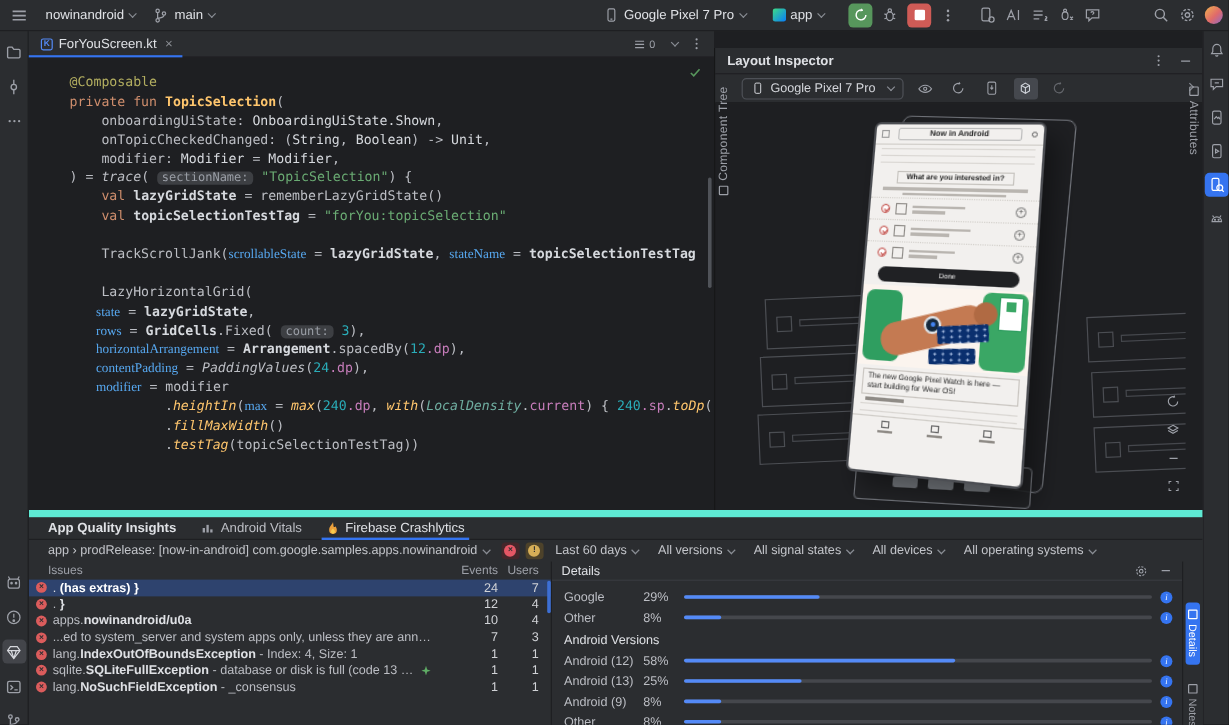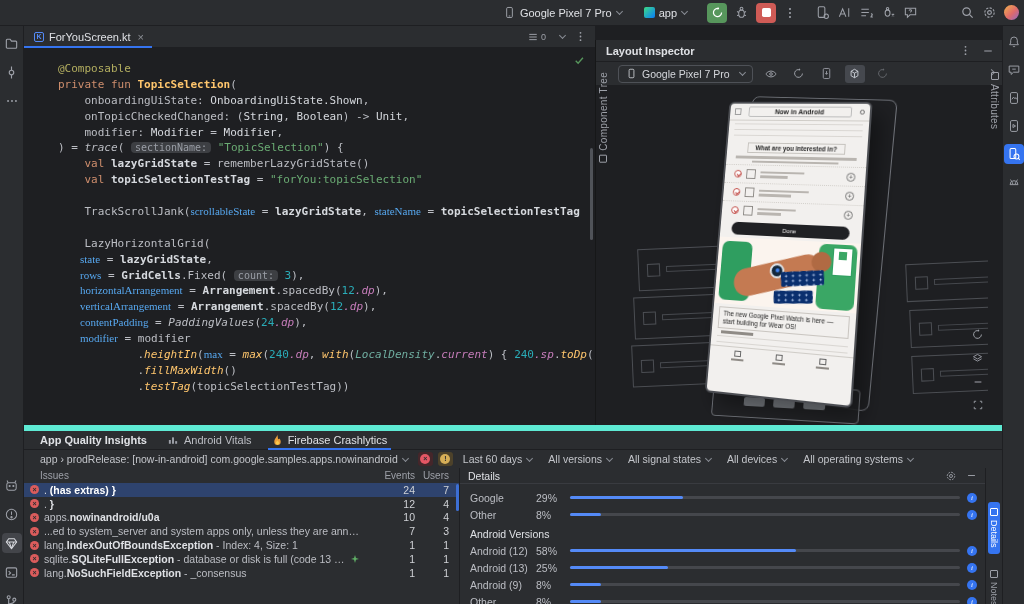--- a/index.html
+++ b/index.html
@@ -49,21 +49,21 @@
   .t-kw{color:#cf8e6d;}
   .t-fnd{color:#ffc66d;font-weight:bold;}
   .t-str{color:#6aab73;}
   .t-num{color:#2aacb8;}
   .t-named{color:#57a8f0;font-family:Liberation Serif, serif;}
   .t-b{color:#d6d9de;font-weight:600;}
   .t-wh{color:#d6d9de;}
   .t-itw{font-style:italic;color:#bcbec4;}
   .t-ity{font-style:italic;color:#ffc66d;}
   .t-itg{font-style:italic;color:#6fada0;}
-  .t-prop{font-style:italic;color:#c77dbb;}
+  .t-prop{color:#c77dbb;}
   .t-hint{background:#3d3f43;color:#9a9ea6;border-radius:4px;padding:0 4px;font-size:10px;}
   #edcheck{position:absolute;right:10px;top:7px;color:#57965c;font-size:12px;}
   #edscroll{position:absolute;right:2px;top:100px;width:3px;height:92px;background:#505359;border-radius:2px;}
 
   
   #inspector{position:absolute;left:595px;top:40px;width:407px;height:399px;background:#1e1f22;border-left:1px solid #161718;}
   .insp-head{height:22px;background:#2b2d30;display:flex;align-items:center;padding:0 8px 0 10px;border-bottom:1px solid #1e1f22;}
   .insp-head .title{font-weight:bold;}
   .insp-head .hright{margin-left:auto;display:flex;align-items:center;gap:10px;color:#9da0a8;}
   .insp-tools{height:24px;background:#2b2d30;display:flex;align-items:center;gap:8px;padding:0 8px 0 22px;border-bottom:1px solid #1e1f22;}
@@ -174,20 +174,43 @@
   .vtab.blue{background:#3574f0;color:#fff;margin-top:34px;}
   .vtab.plain{color:#9da0a8;margin-top:10px;}
   .vicon{width:8px;height:8px;border:1px solid currentColor;border-radius:1px;}
 </style>
 </head>
 <body>
 
 <div id="app">
 
   <div id="topbar">
+    <div class="tb-left">
+      <span class="ic">
+        <svg width="16" height="16" viewBox="0 0 16 16" stroke="currentColor" stroke-width="1.3" fill="none">
+            <path d="M2.5 4.5h11M2.5 8h11M2.5 11.5h11"></path>
+          </svg>
+      </span>
+      <span class="tb-sel">
+          <span>nowinandroid</span>
+          <i class="chv"></i>
+        </span>
+      <span class="tb-sel">
+        <span class="ic" style="margin-right:4px">
+          <svg width="14" height="14" viewBox="0 0 16 16" stroke="currentColor" stroke-width="1.2" fill="none">
+              <circle cx="5" cy="3.5" r="1.6"></circle>
+              <circle cx="5" cy="12.5" r="1.6"></circle>
+              <circle cx="11" cy="6" r="1.6"></circle>
+              <path d="M5 5.1v5.8M11 7.6c0 2.4-3.5 2.2-5.6 3"></path>
+            </svg>
+        </span>
+        <span>main</span>
+          <i class="chv"></i>
+      </span>
+    </div>
     <div class="tb-right">
       <span class="tb-sel">
         <span class="ic" style="margin-right:4px">
           <svg width="13" height="13" viewBox="0 0 16 16" stroke="currentColor" stroke-width="1.2" fill="none">
               <rect x="4.5" y="1.8" width="7" height="12.4" rx="1.5"></rect>
               <path d="M7 12.3h2"></path>
             </svg>
         </span>
         <span>Google Pixel 7 Pro</span>
           <i class="chv"></i>
@@ -368,21 +391,20 @@
         <div class="cl"><span class="t-txt">) = </span><span class="t-itw">trace</span><span class="t-txt">( </span><span class="t-hint">sectionName:</span><span class="t-str"> "TopicSelection"</span><span class="t-txt">) {</span></div>
         <div class="cl"><span class="t-kw">    val </span><span class="t-b">lazyGridState</span><span class="t-txt"> = rememberLazyGridState()</span></div>
         <div class="cl"><span class="t-kw">    val </span><span class="t-b">topicSelectionTestTag</span><span class="t-txt"> = </span><span class="t-str">"forYou:topicSelection"</span></div>
         <div class="cl">&nbsp;</div>
         <div class="cl"><span class="t-txt">    TrackScrollJank(</span><span class="t-named">scrollableState</span><span class="t-txt"> = </span><span class="t-b">lazyGridState</span><span class="t-txt">, </span><span class="t-named">stateName</span><span class="t-txt"> = </span><span class="t-b">topicSelectionTestTag</span></div>
         <div class="cl">&nbsp;</div>
         <div class="cl"><span class="t-txt">    LazyHorizontalGrid(</span></div>
         <div class="cl"><span class="t-named">        state</span><span class="t-txt"> = </span><span class="t-b">lazyGridState</span><span class="t-txt">,</span></div>
         <div class="cl"><span class="t-named">        rows</span><span class="t-txt"> = </span><span class="t-b">GridCells</span><span class="t-txt">.Fixed( </span><span class="t-hint">count:</span><span class="t-txt"> </span><span class="t-num">3</span><span class="t-txt">),</span></div>
         <div class="cl"><span class="t-named">        horizontalArrangement</span><span class="t-txt"> = </span><span class="t-b">Arrangement</span><span class="t-txt">.spacedBy(</span><span class="t-num">12</span><span class="t-prop">.dp</span><span class="t-txt">),</span></div>
-        <div class="cl"><span class="t-named">        verticalArrangement</span><span class="t-txt"> = </span><span class="t-b">Arrangement</span><span class="t-txt">.spacedBy(</span><span class="t-num">12</span><span class="t-prop">.dp</span><span class="t-txt">),</span></div>
         <div class="cl"><span class="t-named">        contentPadding</span><span class="t-txt"> = </span><span class="t-itw">PaddingValues</span><span class="t-txt">(</span><span class="t-num">24</span><span class="t-prop">.dp</span><span class="t-txt">),</span></div>
         <div class="cl"><span class="t-named">        modifier</span><span class="t-txt"> = modifier</span></div>
         <div class="cl"><span class="t-txt">            .</span><span class="t-ity">heightIn</span><span class="t-txt">(</span><span class="t-named">max</span><span class="t-txt"> = </span><span class="t-ity">max</span><span class="t-txt">(</span><span class="t-num">240</span><span class="t-prop">.dp</span><span class="t-txt">, </span><span class="t-ity">with</span><span class="t-txt">(</span><span class="t-itg">LocalDensity</span><span class="t-txt">.</span><span class="t-prop">current</span><span class="t-txt">) { </span><span class="t-num">240</span><span class="t-prop">.sp</span><span class="t-txt">.</span><span class="t-ity">toDp</span><span class="t-txt">() }))</span></div>
         <div class="cl"><span class="t-txt">            .</span><span class="t-ity">fillMaxWidth</span><span class="t-txt">()</span></div>
         <div class="cl"><span class="t-txt">            .</span><span class="t-ity">testTag</span><span class="t-txt">(topicSelectionTestTag))</span></div>
       </div>
     <span id="edcheck">
       <svg width="11" height="11" viewBox="0 0 16 16" stroke="#57965c" stroke-width="2" fill="none">
           <path d="M2.5 8.5l3.5 3.5 7-8"></path>
         </svg>

